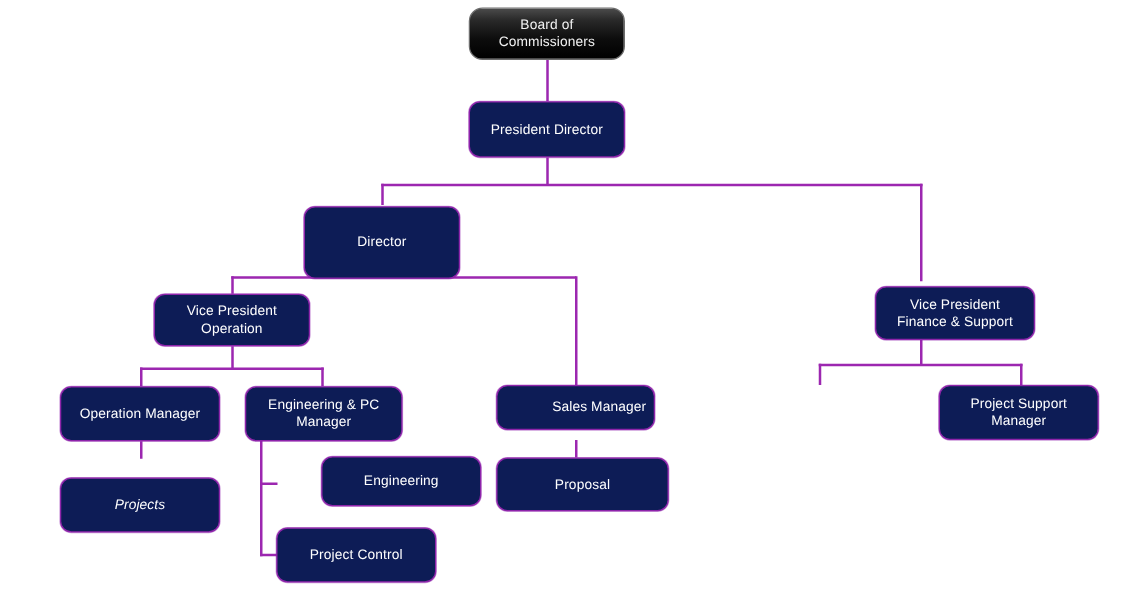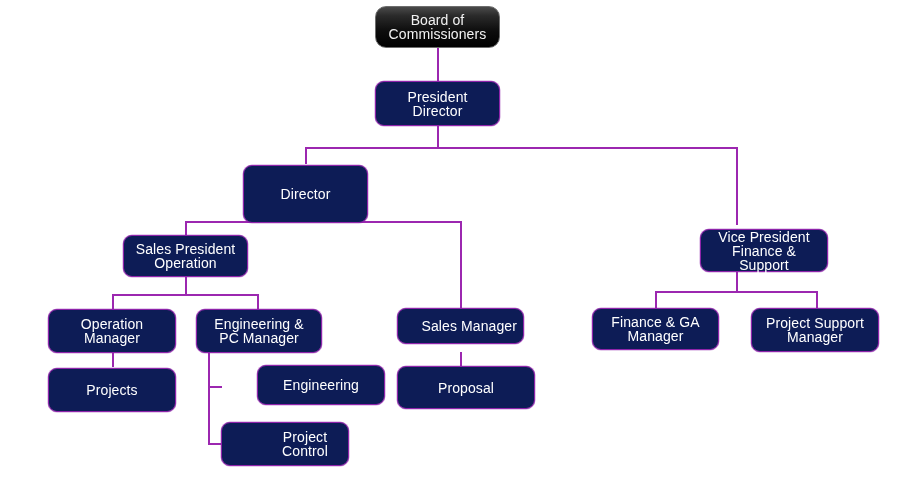--- a/index.html
+++ b/index.html
@@ -16,21 +16,21 @@
   .conn.v{width:2px;}
   .conn.h{height:2px;}
 
   
   .node{
     position:absolute;
     box-sizing:border-box;
     display:flex;align-items:center;justify-content:center;
     text-align:center;
     color:#ffffff;
-    font-size:14px;
+    font-size:11px;
     line-height:14px;
     letter-spacing:.1px;
     border-radius:9px;
     z-index:5;
   }
   .node span{display:block;padding:0 6px;}
 
   .node.navy{
     background:#0d1c56;
     border:1.6px solid #8e24aa;
@@ -88,52 +88,49 @@
 
   <div class="node navy" style="left:243px;top:165px;width:125px;height:58px;">
     <span>Director</span>
   </div>
 
   <div class="node navy" style="left:672px;top:229px;width:128px;height:43px;margin-left:28px;">
     <span>Vice President Finance &amp; Support</span>
   </div>
 
   <div class="node navy" style="left:123px;top:235px;width:125px;height:42px;">
-    <span>Sales President Operation</span>
+    <span>Vice President Operation</span>
   </div>
 
   <div class="node navy" style="left:397px;top:308px;width:127px;height:36px;justify-content:flex-end;">
     <span>Sales Manager</span>
   </div>
 
-  <div class="node navy" style="left:592px;top:308px;width:127px;height:42px;">
-    <span>Finance &amp; GA Manager</span>
-  </div>
 
   <div class="node navy" style="left:751px;top:308px;width:128px;height:44px;">
     <span>Project Support Manager</span>
   </div>
 
   <div class="node navy" style="left:48px;top:309px;width:128px;height:44px;">
     <span>Operation Manager</span>
   </div>
 
   <div class="node navy" style="left:196px;top:309px;width:126px;height:44px;">
     <span>Engineering &amp; PC Manager</span>
   </div>
 
-  <div class="node navy" style="left:48px;top:368px;width:128px;height:44px;">
+  <div class="node navy" style="left:48px;top:382px;width:128px;height:44px;font-style:italic;">
     <span>Projects</span>
   </div>
 
   <div class="node navy" style="left:221px;top:365px;width:128px;height:40px;margin-left:36px;">
     <span>Engineering</span>
   </div>
 
-  <div class="node navy" style="left:221px;top:422px;width:128px;height:44px;padding-left:40px;">
+  <div class="node navy" style="left:221px;top:422px;width:128px;height:44px;">
     <span>Project Control</span>
   </div>
 
   <div class="node navy" style="left:397px;top:366px;width:138px;height:43px;">
     <span>Proposal</span>
   </div>
 
 </div>
 
 </body></html>

